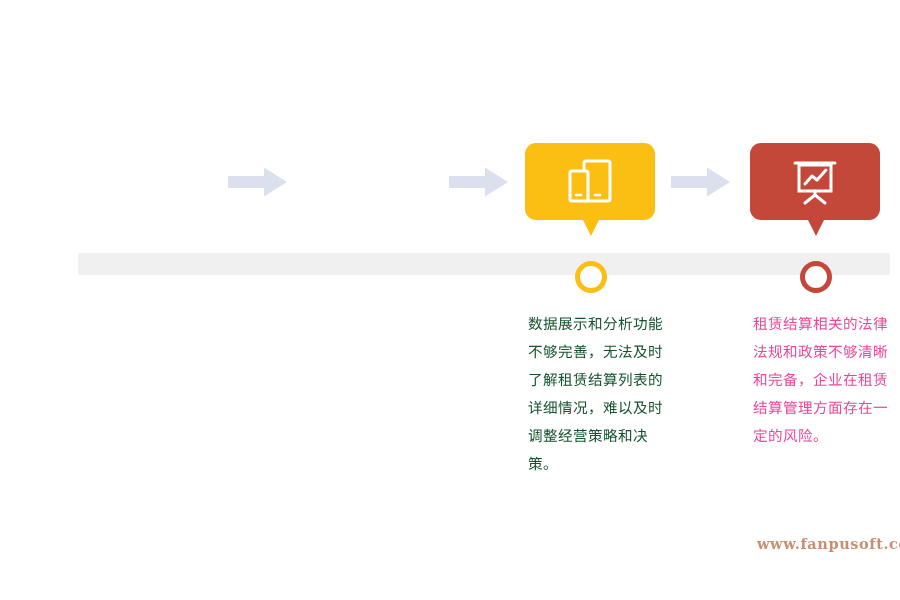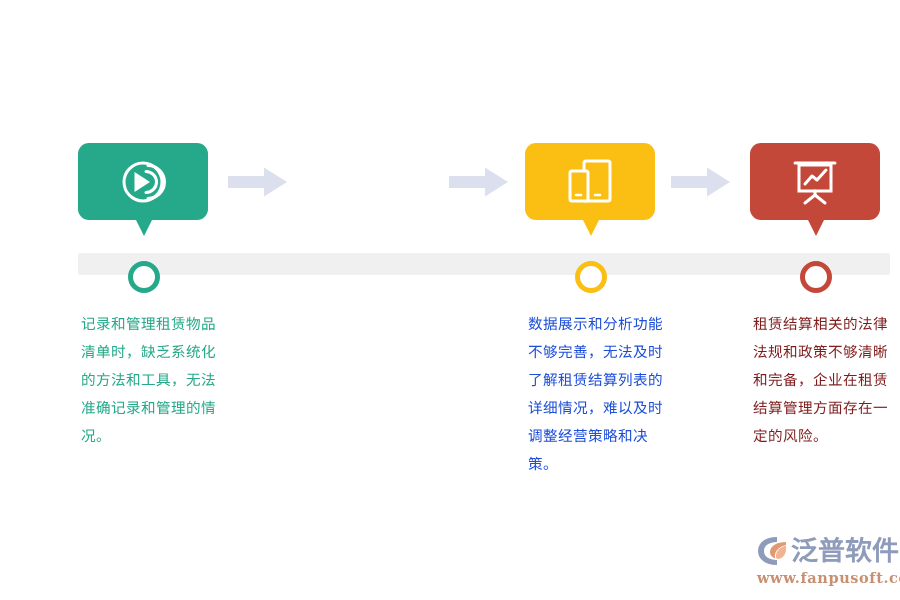--- a/index.html
+++ b/index.html
@@ -177,37 +177,20 @@
 </style>
 </head>
 <body>
 
 <div id="infographic">
 
   <div class="timeline-bar"></div>
 
   <div class="steps">
 
-    <div class="step step-1">
-      <div class="card-wrap">
-        <div class="card" style="background:#25a98a">
-          <div class="card-icon">
-            <svg width="52" height="52" viewBox="0 0 52 52">
-              <circle cx="26" cy="26" r="19" fill="none" stroke="#ffffff" stroke-width="3"></circle>
-              <path d="M26 9.5 A16.5 16.5 0 0 1 26 42.5" fill="none" stroke="#ffffff" stroke-width="3" stroke-linecap="round" transform="translate(5,0)"></path>
-              <path d="M26 15.5 A10.5 10.5 0 0 1 26 36.5" fill="none" stroke="#ffffff" stroke-width="3" stroke-linecap="round" transform="translate(3,0)"></path>
-              <path d="M17.5 16 L33 26 L17.5 36 Z" fill="#ffffff"></path>
-            </svg>
-          </div>
-        </div>
-        <div class="card-tail" style="border-top-color:#25a98a"></div>
-      </div>
-      <div class="node" style="border-color:#25a98a"></div>
-      <div class="desc" style="color:#25a98a">记录和管理租赁物品清单时，缺乏系统化的方法和工具，无法准确记录和管理的情况。</div>
-    </div>
 
     <div class="arrow arrow-1">
       <svg width="60" height="30" viewBox="0 0 60 30">
         <path d="M0 9 L36 9 L36 0.5 L59 15 L36 29.5 L36 21 L0 21 Z" fill="#dcdfee"></path>
       </svg>
     </div>
 
 
     <div class="arrow arrow-2">
       <svg width="60" height="30" viewBox="0 0 60 30">
@@ -223,21 +206,21 @@
               <rect x="20" y="4" width="26" height="40" rx="2" fill="none" stroke="#ffffff" stroke-width="3"></rect>
               <rect x="6" y="14" width="18" height="30" rx="2" fill="#fbbf14" stroke="#ffffff" stroke-width="3"></rect>
               <line x1="12" y1="38" x2="17" y2="38" stroke="#ffffff" stroke-width="2.6" stroke-linecap="round"></line>
               <line x1="31" y1="38" x2="36" y2="38" stroke="#ffffff" stroke-width="2.6" stroke-linecap="round"></line>
             </svg>
           </div>
         </div>
         <div class="card-tail" style="border-top-color:#fbbf14"></div>
       </div>
       <div class="node" style="border-color:#fbbf14"></div>
-      <div class="desc" style="color:#1d4ed8">数据展示和分析功能不够完善，无法及时了解租赁结算列表的详细情况，难以及时调整经营策略和决策。</div>
+      <div class="desc" style="color:#14532d">数据展示和分析功能不够完善，无法及时了解租赁结算列表的详细情况，难以及时调整经营策略和决策。</div>
     </div>
 
     <div class="arrow arrow-3">
       <svg width="60" height="30" viewBox="0 0 60 30">
         <path d="M0 9 L36 9 L36 0.5 L59 15 L36 29.5 L36 21 L0 21 Z" fill="#dcdfee"></path>
       </svg>
     </div>
 
     <div class="step step-4">
       <div class="card-wrap">
@@ -249,32 +232,22 @@
               <polyline points="16,27 23,19 28,23 37,13" fill="none" stroke="#ffffff" stroke-width="3" stroke-linecap="round" stroke-linejoin="round"></polyline>
               <line x1="26" y1="34" x2="26" y2="38" stroke="#ffffff" stroke-width="3" stroke-linecap="round"></line>
               <line x1="26" y1="38" x2="16" y2="46" stroke="#ffffff" stroke-width="3" stroke-linecap="round"></line>
               <line x1="26" y1="38" x2="36" y2="46" stroke="#ffffff" stroke-width="3" stroke-linecap="round"></line>
             </svg>
           </div>
         </div>
         <div class="card-tail" style="border-top-color:#c4483a"></div>
       </div>
       <div class="node" style="border-color:#c4483a"></div>
-      <div class="desc" style="color:#7f1d1d">租赁结算相关的法律法规和政策不够清晰和完备，企业在租赁结算管理方面存在一定的风险。</div>
+      <div class="desc" style="color:#ec4899">租赁结算相关的法律法规和政策不够清晰和完备，企业在租赁结算管理方面存在一定的风险。</div>
     </div>
 
   </div>
 
   <div class="logo">
-    <div class="logo-row">
-      <div class="logo-mark">
-        <svg width="32" height="30" viewBox="0 0 32 30">
-          <path d="M20 1 C8 1 1 7 1 15 C1 23 8 29 20 29 L20 24 C12 24 7 20.5 7 15 C7 9.5 12 6 20 6 Z" fill="#8f9bbb"></path>
-          <path d="M29 6 C20 6 13 10 13 16 C13 19 15 21.5 18.5 22.5 C16.5 18 20 11 29 9 Z" fill="#e09a72"></path>
-          <path d="M29 9.5 C21 11.5 17.5 18 19.5 22.8 C25 23.5 30 19 29 9.5 Z" fill="#f0b492"></path>
-        </svg>
-      </div>
-      <div class="logo-name">泛普软件</div>
-    </div>
     <div class="logo-url">www.fanpusoft.com</div>
   </div>
 
 </div>
 
 </body></html>

